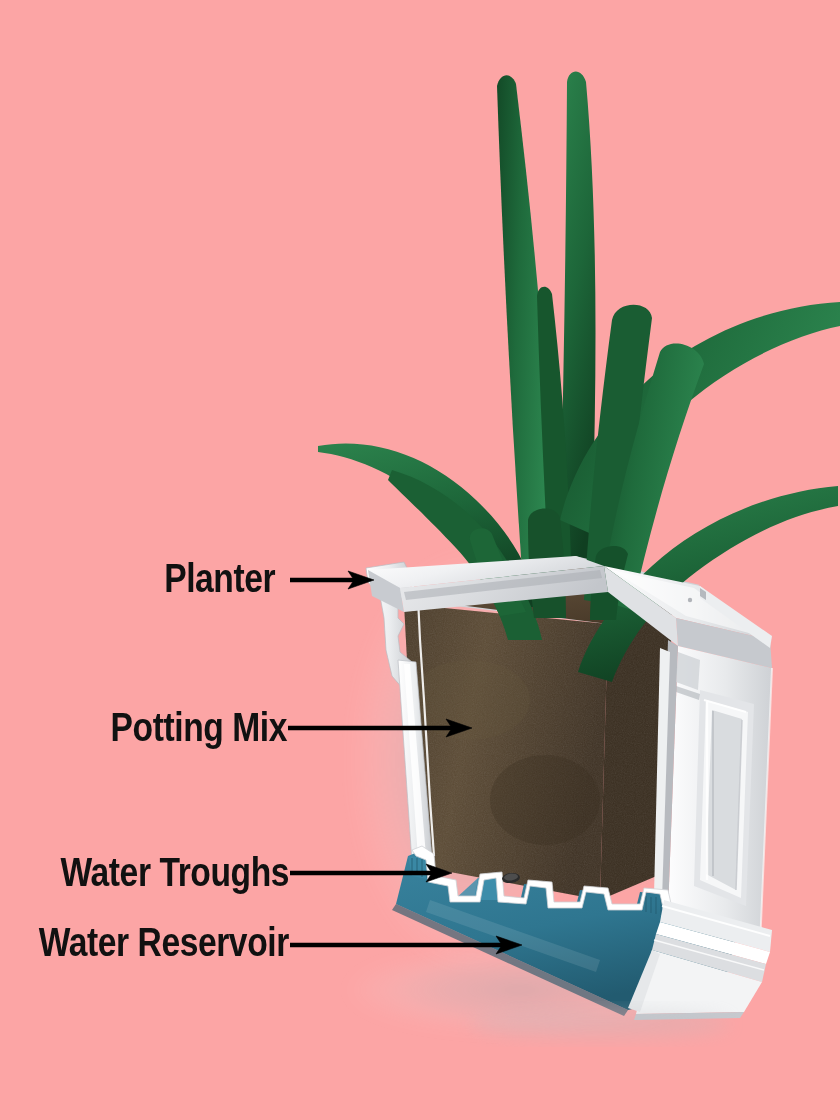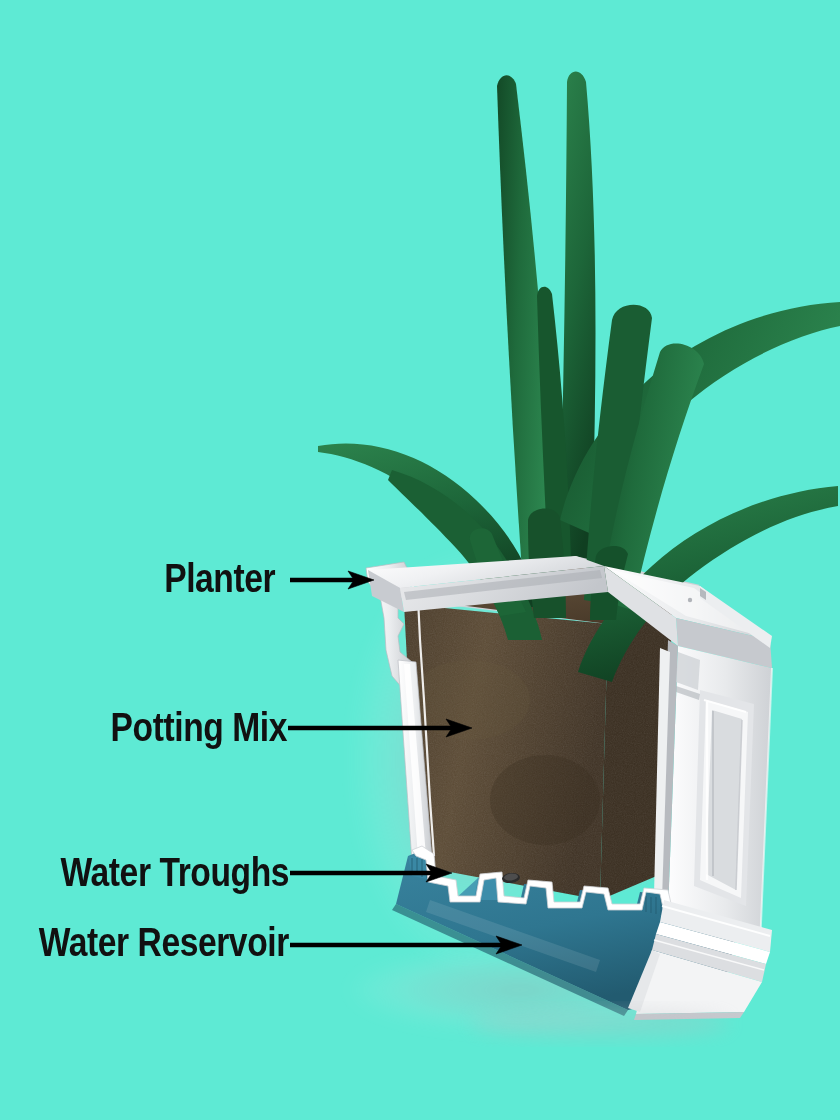--- a/index.html
+++ b/index.html
@@ -1,20 +1,20 @@
 <!DOCTYPE html>
 <html><head>
 <meta charset="utf-8">
 <style>
   html,body{margin:0;padding:0;background:#fff;}
   body{
     width:840px;height:1120px;overflow:hidden;position:relative;
     font-family:"Liberation Sans", sans-serif;background:#ffffff;
   }
-  #stage{position:absolute;left:0;top:0;width:840px;height:1120px;overflow:hidden;background:#5eead4;}
+  #stage{position:absolute;left:0;top:0;width:840px;height:1120px;overflow:hidden;background:#fca5a5;}
   #art{position:absolute;left:0;top:0;width:840px;height:1120px;}
 
   
   .label{
     position:absolute;
     font-family:"Liberation Sans", sans-serif;
     font-weight:bold;
     color:#111111;
     font-size:40px;
     line-height:1;

